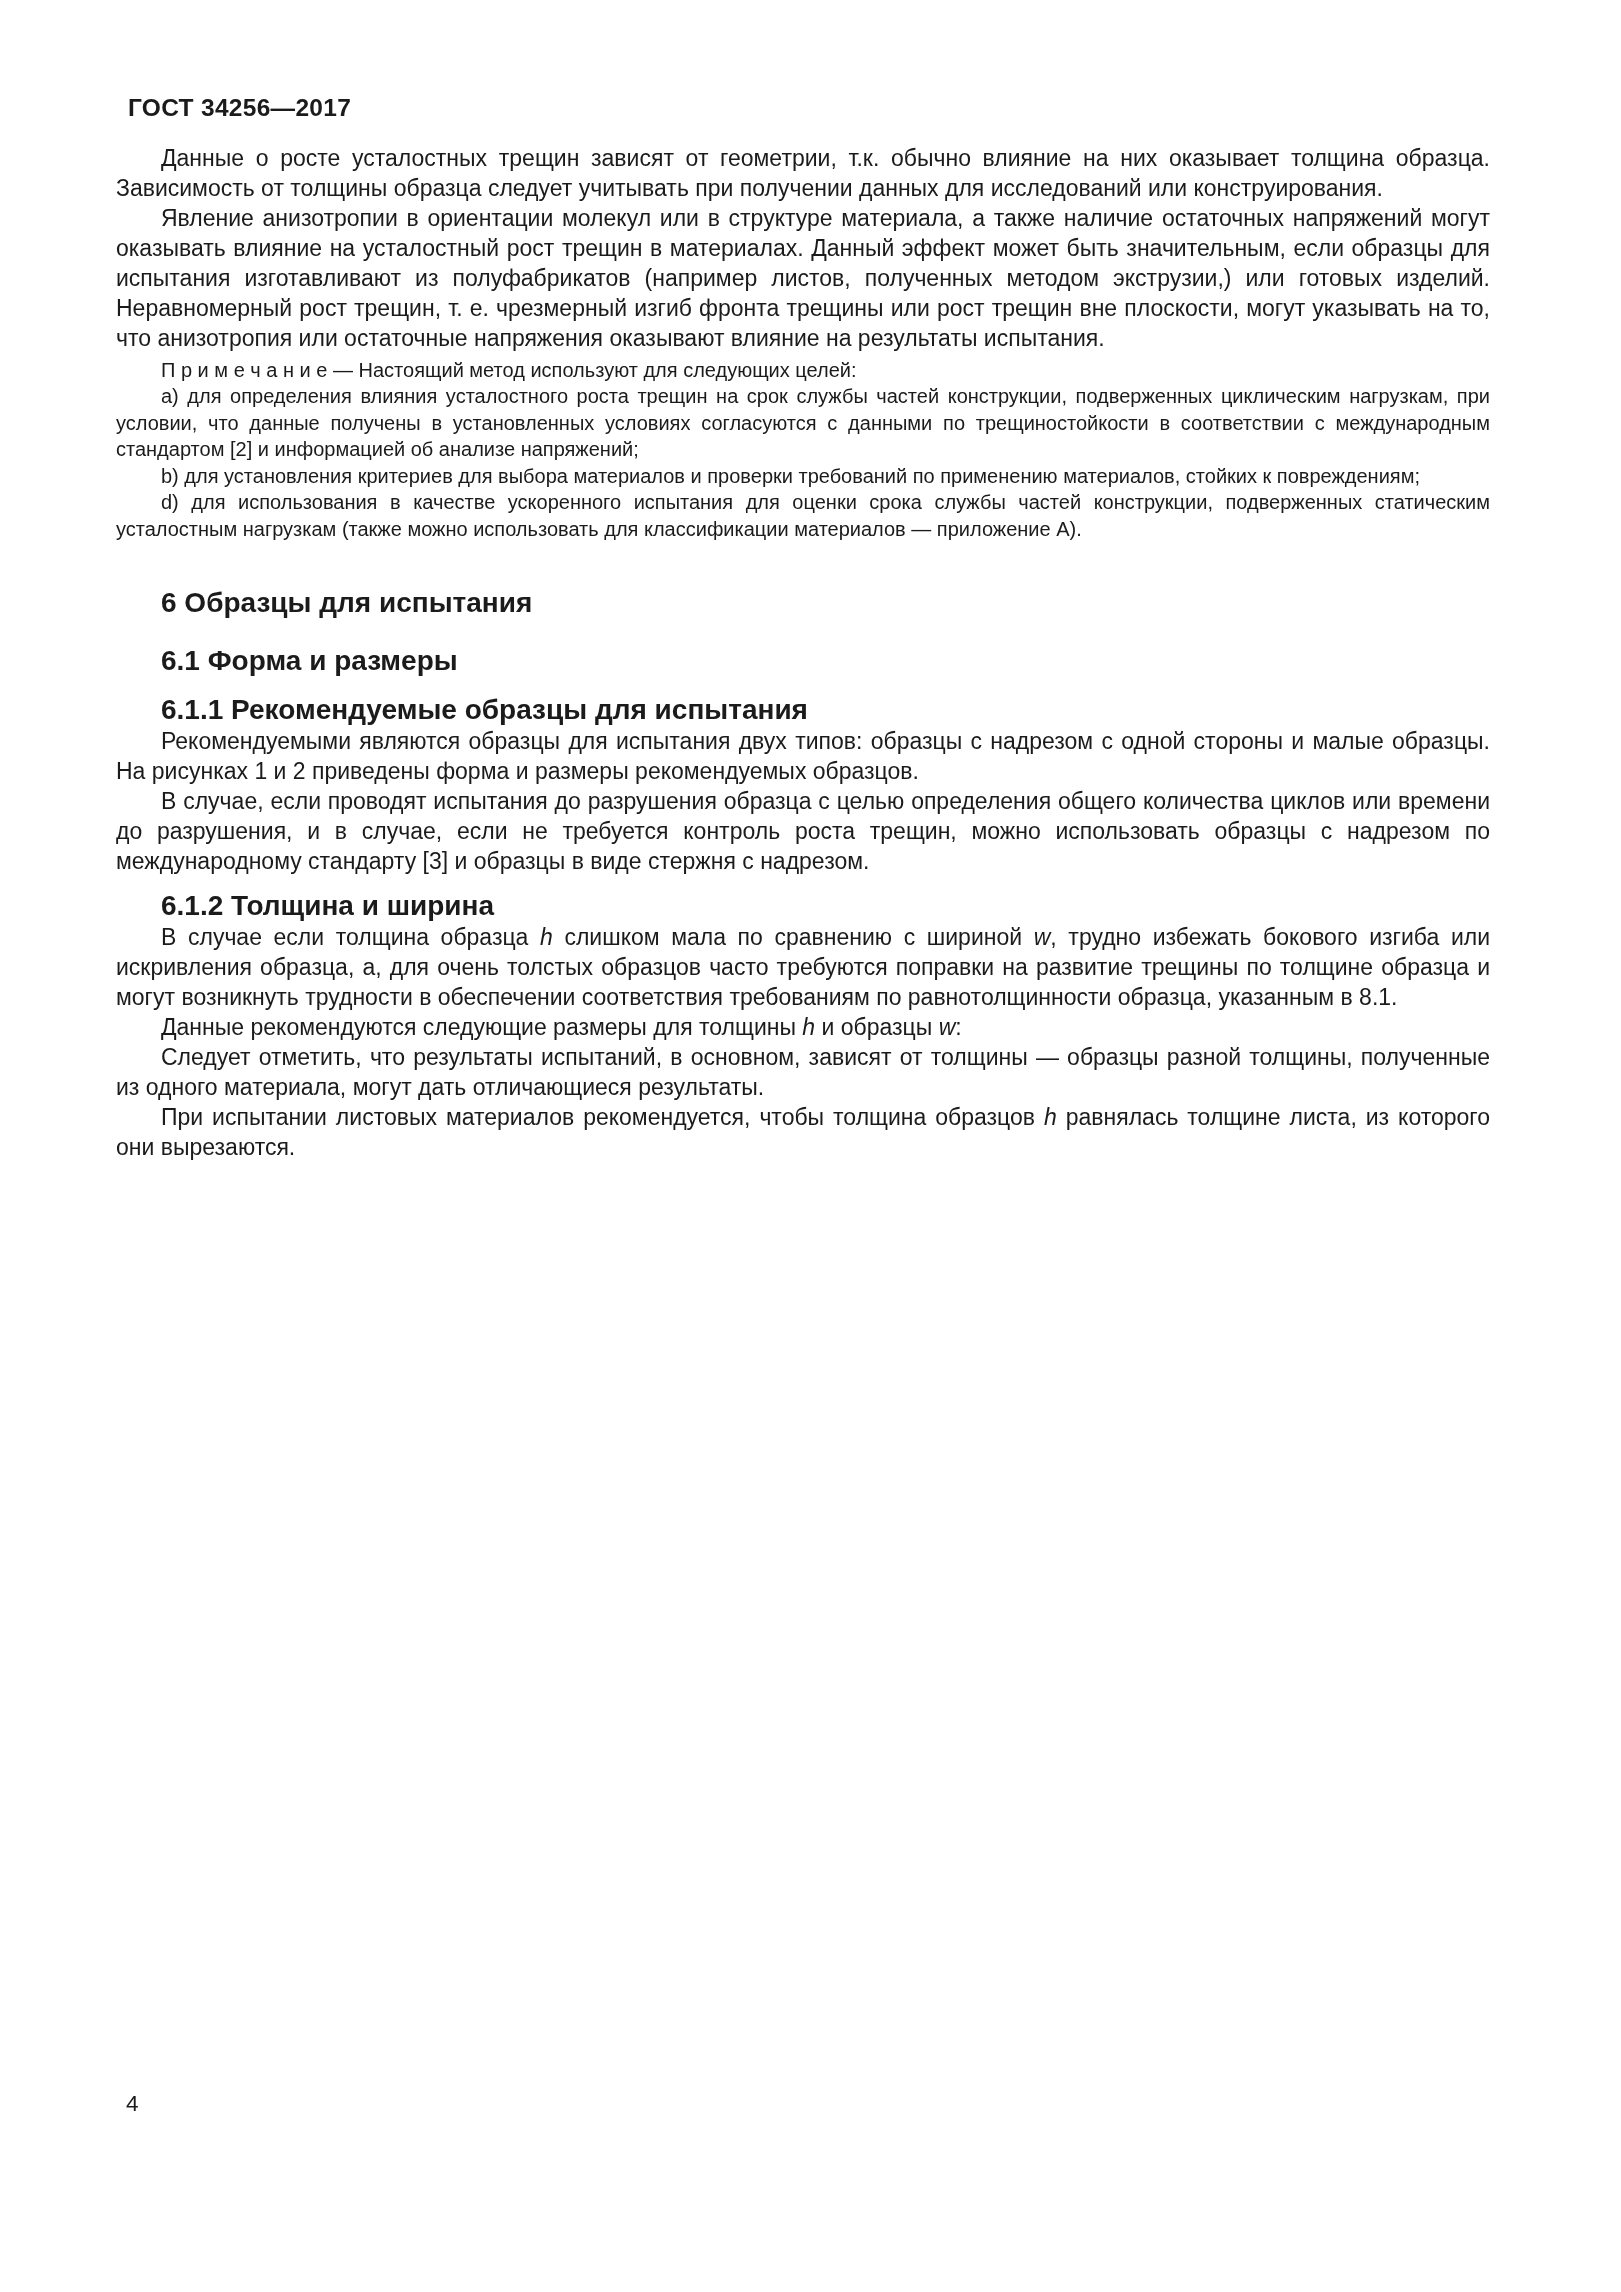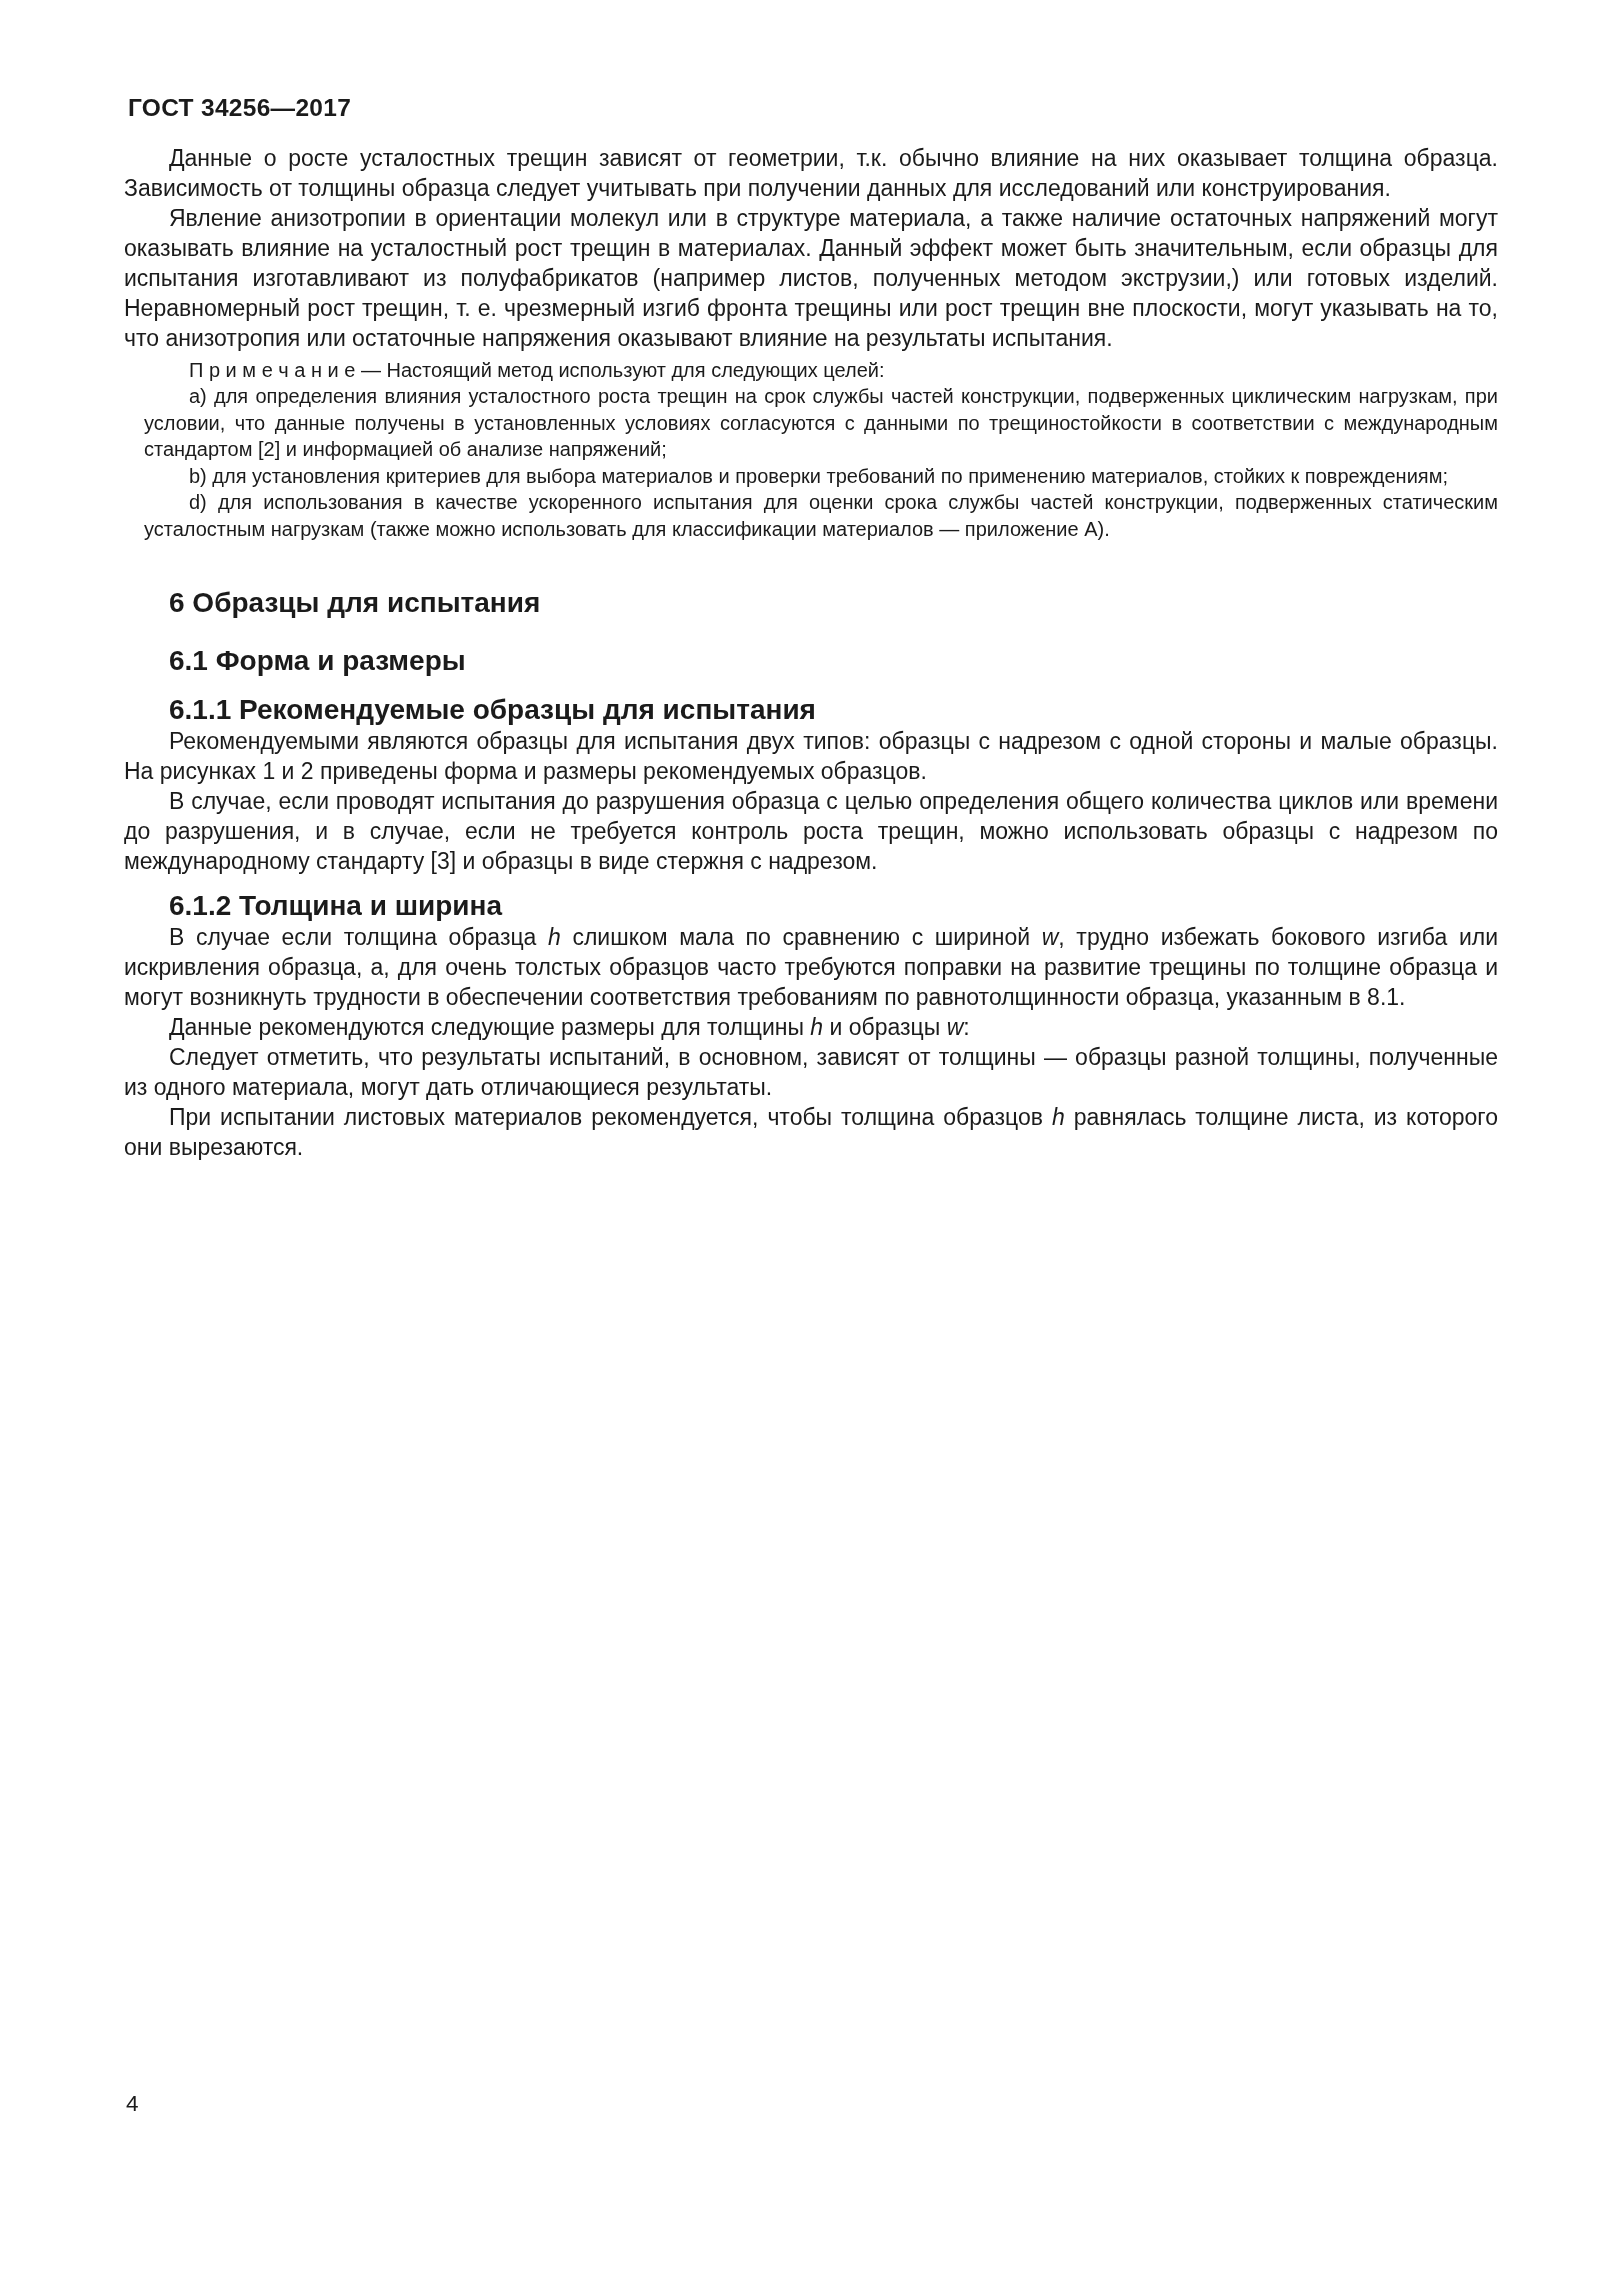--- a/index.html
+++ b/index.html
@@ -20,33 +20,32 @@
     position: absolute;
     top: 94px;
     left: 128px;
     font-size: 24.5px;
     font-weight: bold;
     letter-spacing: 0.3px;
   }
   .content {
     position: absolute;
     top: 143px;
-    left: 124px;
+    left: 116px;
     width: 1374px;
   }
   p.body-para {
     margin: 0;
     font-size: 23px;
     line-height: 30px;
     text-align: justify;
     text-indent: 45px;
   }
   .note-block {
     margin-top: 3.9px;
-    margin-left: 20px;
   }
   p.note-para {
     margin: 0;
     font-size: 20px;
     line-height: 26.5px;
     text-align: justify;
     text-indent: 45px;
   }
   h2.section-title {
     margin: 45px 0 25.5px 0;

